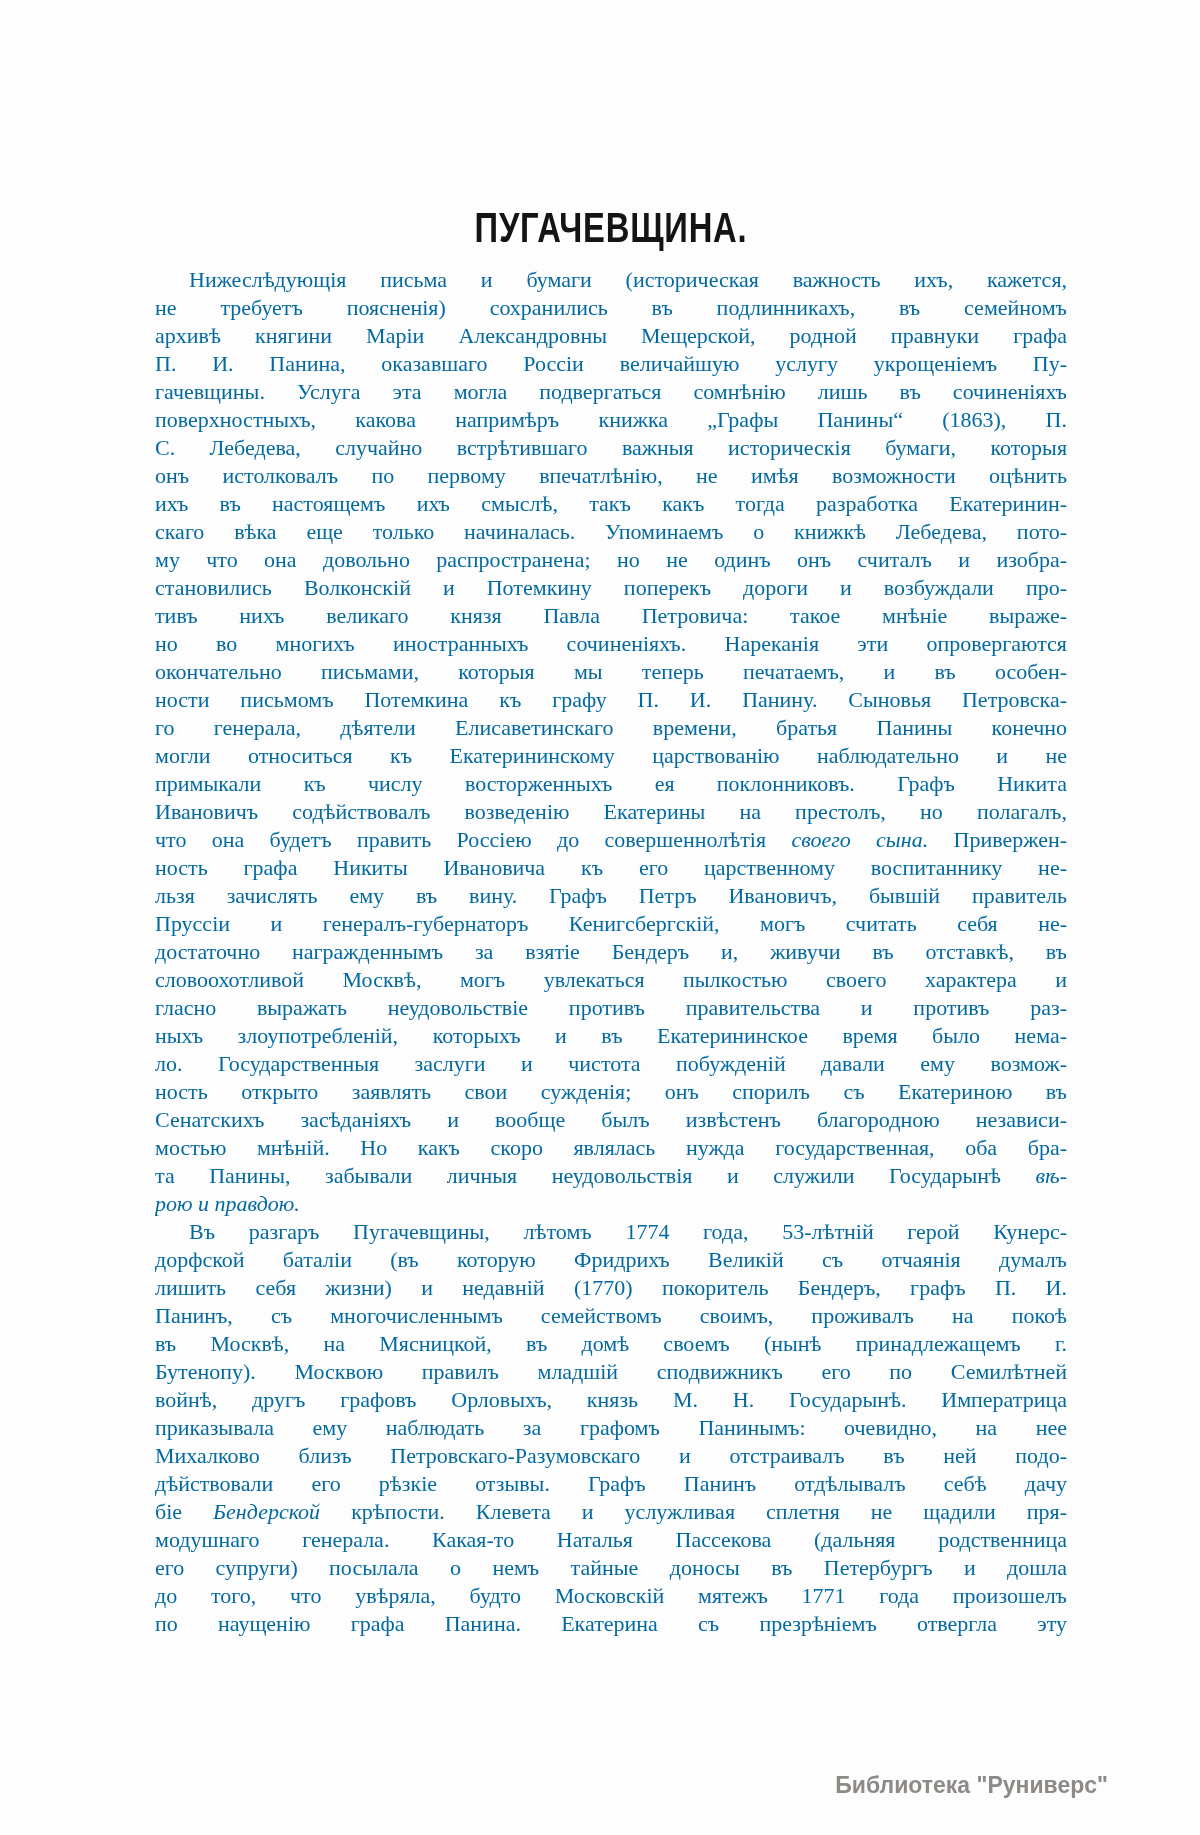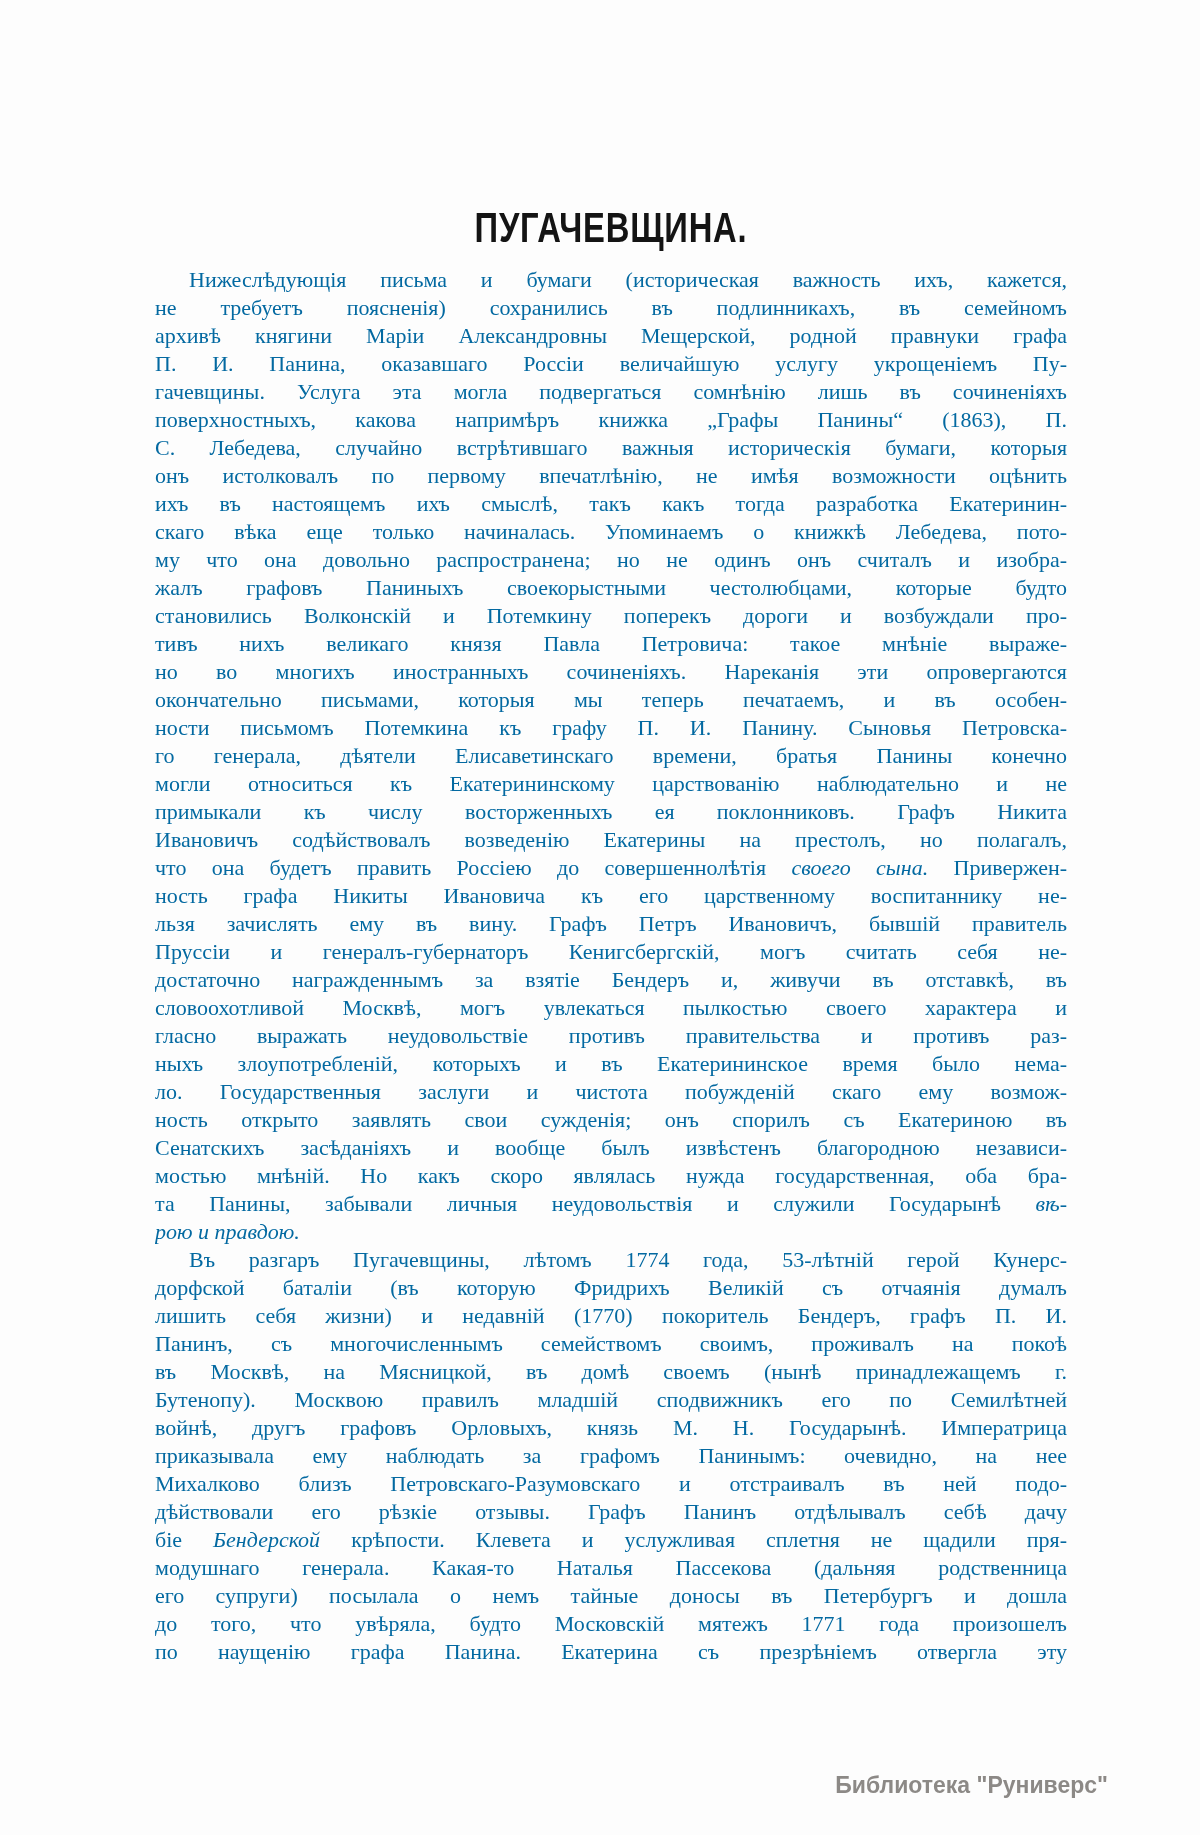--- a/index.html
+++ b/index.html
@@ -70,39 +70,38 @@
       <div class="line"><span>не требуетъ поясненія) сохранились въ подлинникахъ, въ семейномъ</span></div>
       <div class="line"><span>архивѣ княгини Маріи Александровны Мещерской, родной правнуки графа</span></div>
       <div class="line"><span>П. И. Панина, оказавшаго Россіи величайшую услугу укрощеніемъ Пу-</span></div>
       <div class="line"><span>гачевщины. Услуга эта могла подвергаться сомнѣнію лишь въ сочиненіяхъ</span></div>
       <div class="line"><span>поверхностныхъ, какова напримѣръ книжка „Графы Панины“ (1863), П.</span></div>
       <div class="line"><span>С. Лебедева, случайно встрѣтившаго важныя историческія бумаги, которыя</span></div>
       <div class="line"><span>онъ истолковалъ по первому впечатлѣнію, не имѣя возможности оцѣнить</span></div>
       <div class="line"><span>ихъ въ настоящемъ ихъ смыслѣ, такъ какъ тогда разработка Екатеринин-</span></div>
       <div class="line"><span>скаго вѣка еще только начиналась. Упоминаемъ о книжкѣ Лебедева, пото-</span></div>
       <div class="line"><span>му что она довольно распространена; но не одинъ онъ считалъ и изобра-</span></div>
-      <div class="line"><span>жалъ графовъ Паниныхъ своекорыстными честолюбцами, которые будто</span></div>
       <div class="line"><span>становились Волконскій и Потемкину поперекъ дороги и возбуждали про-</span></div>
       <div class="line"><span>тивъ нихъ великаго князя Павла Петровича: такое мнѣніе выраже-</span></div>
       <div class="line"><span>но во многихъ иностранныхъ сочиненіяхъ. Нареканія эти опровергаются</span></div>
       <div class="line"><span>окончательно письмами, которыя мы теперь печатаемъ, и въ особен-</span></div>
       <div class="line"><span>ности письмомъ Потемкина къ графу П. И. Панину. Сыновья Петровска-</span></div>
       <div class="line"><span>го генерала, дѣятели Елисаветинскаго времени, братья Панины конечно</span></div>
       <div class="line"><span>могли относиться къ Екатерининскому царствованію наблюдательно и не</span></div>
       <div class="line"><span>примыкали къ числу восторженныхъ ея поклонниковъ. Графъ Никита</span></div>
       <div class="line"><span>Ивановичъ содѣйствовалъ возведенію Екатерины на престолъ, но полагалъ,</span></div>
       <div class="line"><span>что она будетъ править Россіею до совершеннолѣтія </span><span class="it">своего сына.</span><span> Привержен-</span></div>
       <div class="line"><span>ность графа Никиты Ивановича къ его царственному воспитаннику не-</span></div>
       <div class="line"><span>льзя зачислять ему въ вину. Графъ Петръ Ивановичъ, бывшій правитель</span></div>
       <div class="line"><span>Пруссіи и генералъ-губернаторъ Кенигсбергскій, могъ считать себя не-</span></div>
       <div class="line"><span>достаточно награжденнымъ за взятіе Бендеръ и, живучи въ отставкѣ, въ</span></div>
       <div class="line"><span>словоохотливой Москвѣ, могъ увлекаться пылкостью своего характера и</span></div>
       <div class="line"><span>гласно выражать неудовольствіе противъ правительства и противъ раз-</span></div>
       <div class="line"><span>ныхъ злоупотребленій, которыхъ и въ Екатерининское время было нема-</span></div>
-      <div class="line"><span>ло. Государственныя заслуги и чистота побужденій скаго ему возмож-</span></div>
+      <div class="line"><span>ло. Государственныя заслуги и чистота побужденій давали ему возмож-</span></div>
       <div class="line"><span>ность открыто заявлять свои сужденія; онъ спорилъ съ Екатериною въ</span></div>
       <div class="line"><span>Сенатскихъ засѣданіяхъ и вообще былъ извѣстенъ благородною независи-</span></div>
       <div class="line"><span>мостью мнѣній. Но какъ скоро являлась нужда государственная, оба бра-</span></div>
       <div class="line"><span>та Панины, забывали личныя неудовольствія и служили Государынѣ </span><span class="it">вѣ-</span></div>
       <div class="line left"><span class="it">рою и правдою.</span></div>
       <div class="line indent"><span>Въ разгаръ Пугачевщины, лѣтомъ 1774 года, 53-лѣтній герой Кунерс-</span></div>
       <div class="line"><span>дорфской баталіи (въ которую Фридрихъ Великій съ отчаянія думалъ</span></div>
       <div class="line"><span>лишить себя жизни) и недавній (1770) покоритель Бендеръ, графъ П. И.</span></div>
       <div class="line"><span>Панинъ, съ многочисленнымъ семействомъ своимъ, проживалъ на покоѣ</span></div>
       <div class="line"><span>въ Москвѣ, на Мясницкой, въ домѣ своемъ (нынѣ принадлежащемъ г.</span></div>

